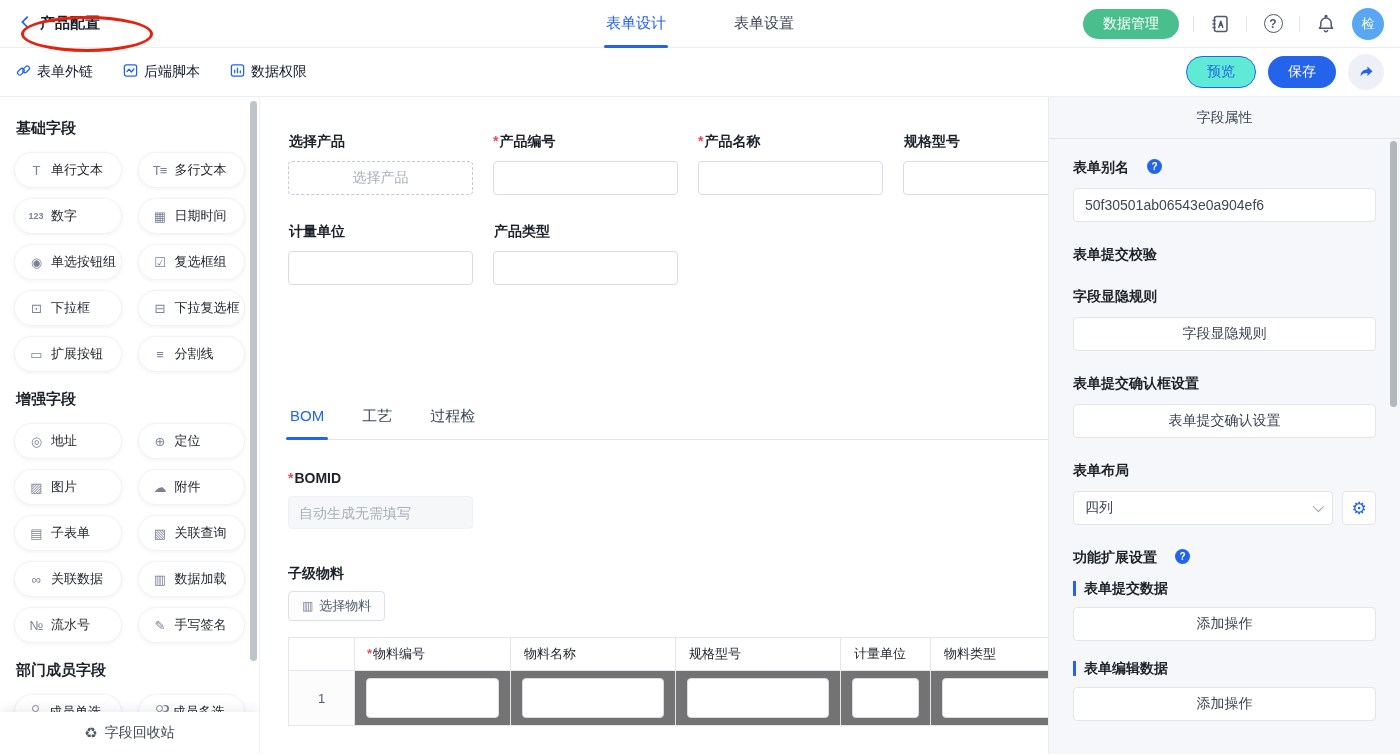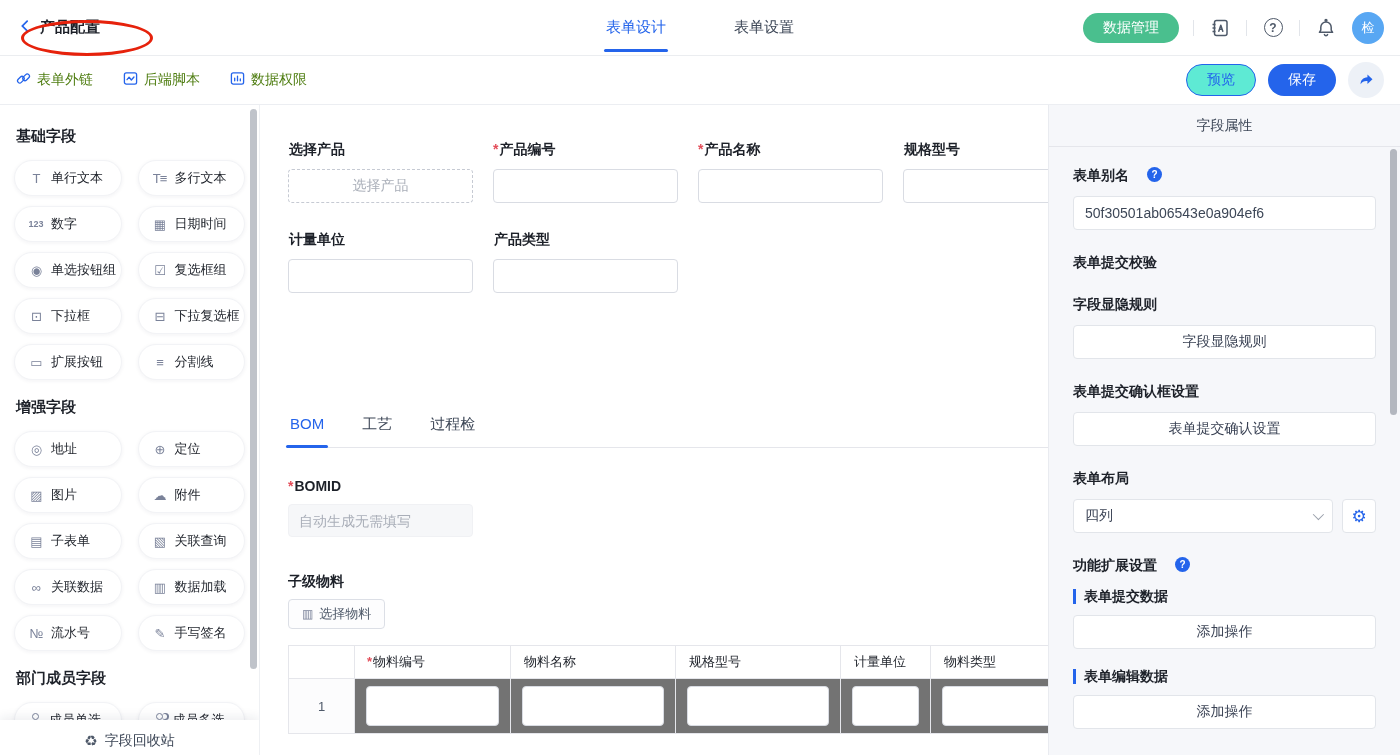--- a/index.html
+++ b/index.html
@@ -1,38 +1,38 @@
 <!DOCTYPE html>
 <html><head>
 <meta charset="utf-8">
 <style>
   * { margin:0; padding:0; box-sizing:border-box; }
   html,body { width:1400px; height:755px; overflow:hidden; }
   body { font-family:"Liberation Sans","DejaVu Sans",sans-serif; color:#1d2129; background:#fff; font-size:14px; }
 
   
-  .header { position:relative; height:56px; background:#fff; border-bottom:1px solid #ebedf0; display:flex; align-items:center; padding:8px 16px; }
+  .header { position:relative; height:48px; background:#fff; border-bottom:1px solid #ebedf0; display:flex; align-items:center; padding:8px 16px; }
   .back-wrap { display:flex; align-items:center; gap:8px; position:relative; padding:4px 10px 4px 2px; cursor:pointer; }
   .back-title { font-size:15px; font-weight:700; color:#1d2129; }
   .annotation-ellipse { position:absolute; left:5px; top:6px; width:132px; height:36px; border:3px solid #e6220c; border-radius:50%; pointer-events:none; }
   .header-tabs { position:absolute; left:50%; transform:translateX(-50%); height:48px; display:flex; gap:64px; }
   .htab { position:relative; display:flex; align-items:center; font-size:15px; color:#3d4757; cursor:pointer; padding:0 2px; }
   .htab.active { color:#2464eb; }
   .htab.active::after { content:""; position:absolute; left:0; right:0; bottom:0; height:3px; background:#2464eb; border-radius:2px; }
   .header-right { margin-left:auto; display:flex; align-items:center; gap:14px; }
   .pill-green { background:#4abf8e; color:#fff; border:none; height:30px; padding:0 20px; border-radius:16px; font-size:14px; cursor:pointer; }
   .hdr-divider { width:1px; height:16px; background:#e2e5ea; }
   .hdr-icon-btn { background:none; border:none; width:24px; height:24px; display:flex; align-items:center; justify-content:center; cursor:pointer; }
   .help-circle { width:19px; height:19px; border:1.5px solid #4e5969; border-radius:50%; display:flex; align-items:center; justify-content:center; font-size:12px; color:#4e5969; font-weight:700; }
   .avatar { width:32px; height:32px; border-radius:50%; background:#58a7f3; color:#fff; display:flex; align-items:center; justify-content:center; font-size:13px; cursor:pointer; border:none; }
 
   
   .toolbar { height:49px; background:#fff; border-bottom:1px solid #eceef2; display:flex; align-items:center; padding:0 16px; }
   .tb-links { display:flex; align-items:center; gap:30px; }
-  .tb-link { display:flex; align-items:center; gap:6px; color:#4d7c0f; font-size:14px; cursor:pointer; background:none; border:none; }
+  .tb-link { display:flex; align-items:center; gap:6px; color:#0f172a; font-size:14px; cursor:pointer; background:none; border:none; }
   .toolbar-right { margin-left:auto; display:flex; align-items:center; gap:12px; }
   .btn-outline { height:32px; padding:0 20px; border-radius:16px; border:1px solid #2464eb; color:#2464eb; background:#5eead4; font-size:14px; cursor:pointer; }
   .btn-primary { height:32px; padding:0 20px; border-radius:16px; border:none; color:#fff; background:#2464eb; font-size:14px; cursor:pointer; }
   .btn-share { width:36px; height:36px; border-radius:50%; background:#edf1f7; border:none; display:flex; align-items:center; justify-content:center; cursor:pointer; }
 
   
   .page-body { display:flex; height:657px; }
 
   
   .sidebar { position:relative; width:260px; background:#fff; border-right:1px solid #eef0f3; padding:18px 14px 0 14px; overflow:hidden; flex:none; }

